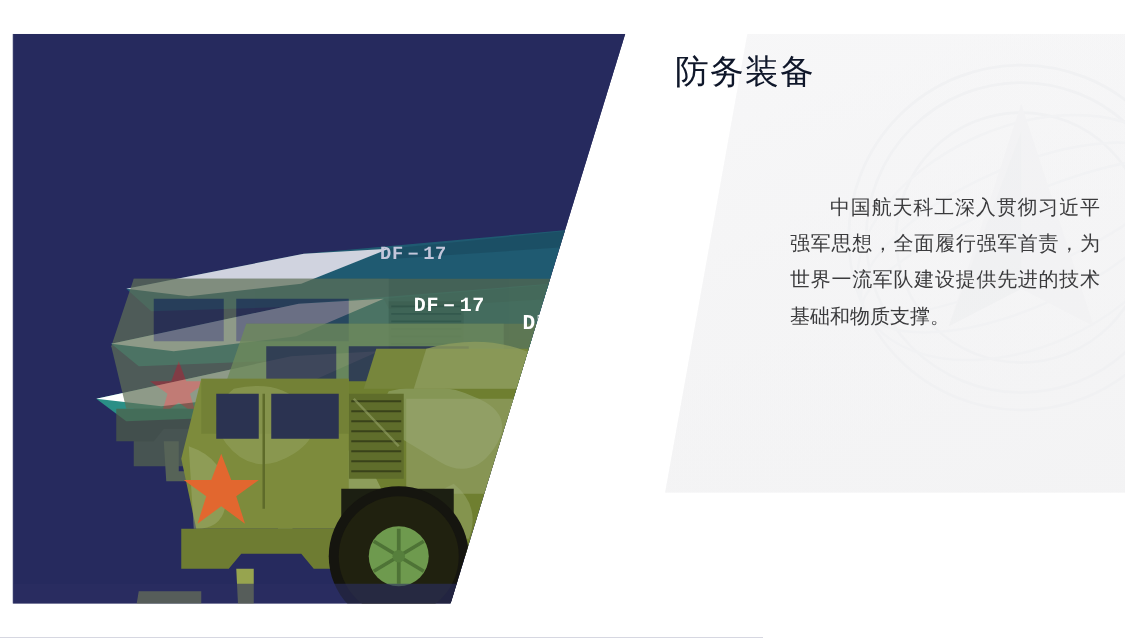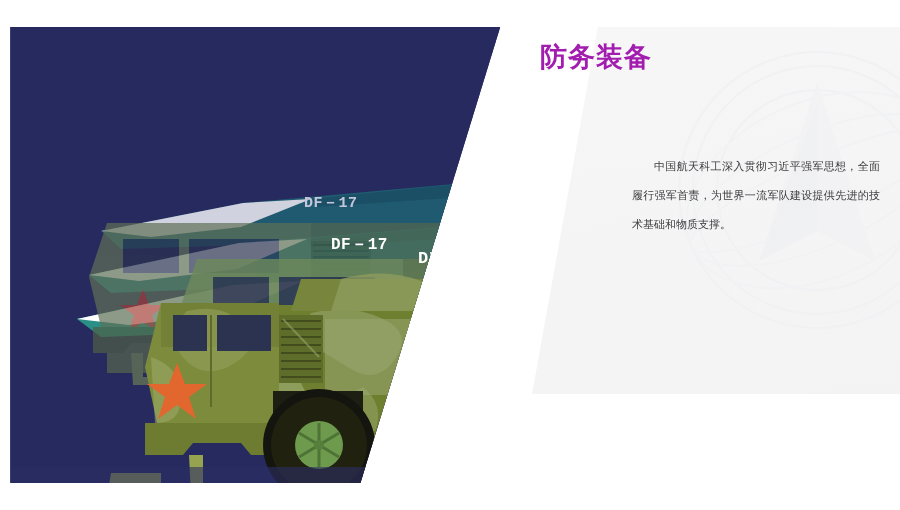--- a/index.html
+++ b/index.html
@@ -64,34 +64,34 @@
     width: 600px;
     height: 456px;
   }
 
   
   .title {
     position: absolute;
     left: 540px;
     top: 41px;
     font-size: 27px;
-    font-weight: bold;
-    color: #a21caf;
+    font-weight: normal;
+    color: #0f172a;
     letter-spacing: 1px;
     line-height: 1.2;
     white-space: nowrap;
   }
 
   
   .body-copy {
     position: absolute;
     left: 632px;
     top: 152px;
     width: 248px;
-    font-size: 11px;
+    font-size: 16px;
     line-height: 29px;
     color: #3b3b3d;
     text-indent: 2em;
     text-align: justify;
     text-justify: inter-character;
   }
 
   
   .ml {
     position: absolute;

